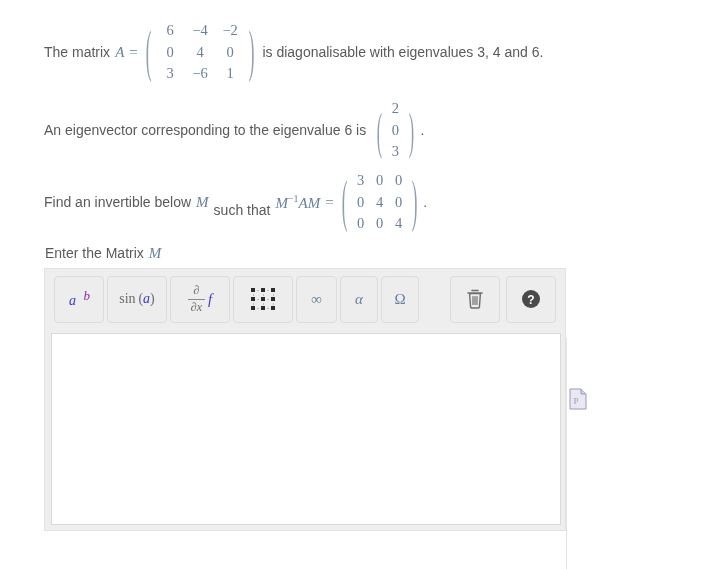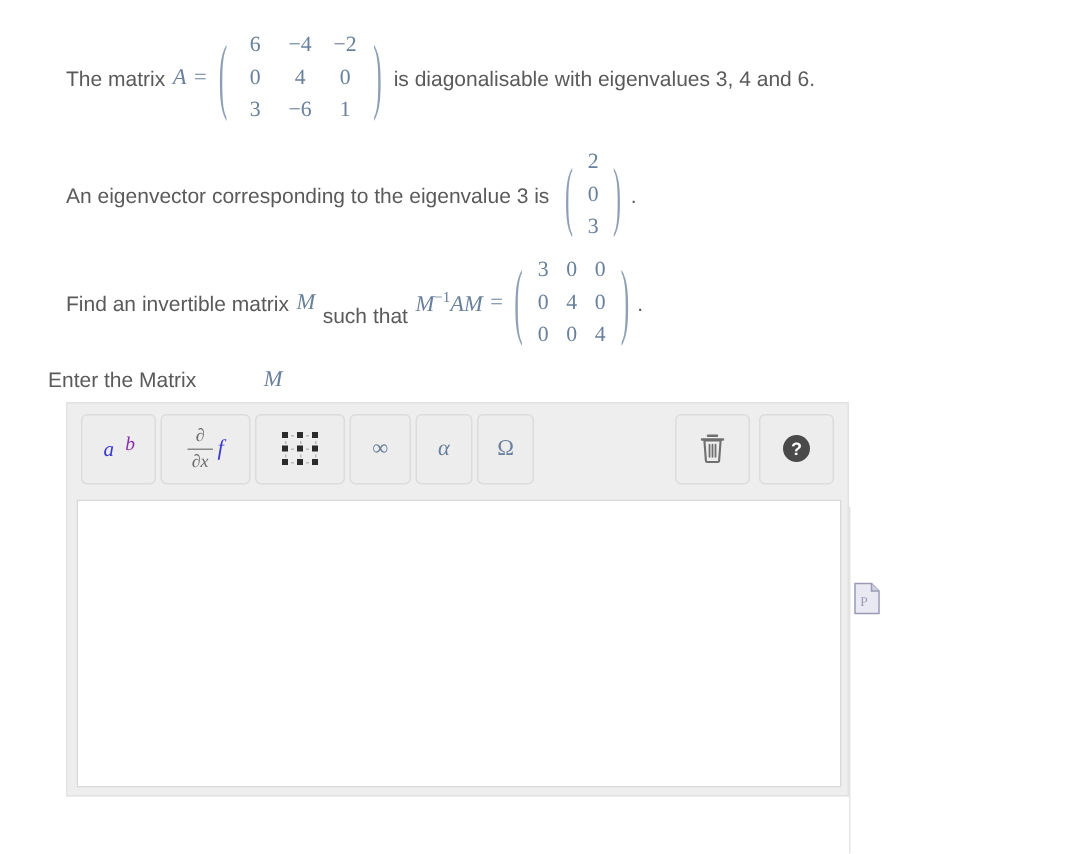--- a/index.html
+++ b/index.html
@@ -69,21 +69,21 @@
   
   .line {
     position: absolute;
     display: flex;
     align-items: center;
     white-space: nowrap;
   }
   #line-a { left: 44px; top: 20px; }
   #line-b { left: 44px; top: 98px; }
   #line-c { left: 44px; top: 170px; }
-  #line-d { left: 32px; top: 244px; gap: 40px; }
+  #line-d { left: 45px; top: 244px; }
 
   .lbl { margin-right: 5px; }
   .lbl-after { margin-left: 5px; }
 
   
   #editor-panel {
     position: absolute;
     left: 44px;
     top: 268px;
     width: 522px;
@@ -273,21 +273,21 @@
         <span class="mcell">1</span>
       </span>
     </span>
     <span class="paren right" style="font-size:34px;transform:scaleX(0.5) scaleY(1.65);">)</span>
   </span>
 
   <span class="prose lbl-after">is diagonalisable with eigenvalues 3, 4 and 6.</span>
 </div>
 
 <div class="line" id="line-b">
-  <span class="prose">An eigenvector corresponding to the eigenvalue 3 is</span>
+  <span class="prose">An eigenvector corresponding to the eigenvalue 6 is</span>
 
   <span class="matrix" style="margin-left:8px;">
     <span class="paren left" style="font-size:32px;transform:scaleX(0.5) scaleY(1.6);">(</span>
     <span class="mrows">
       <span class="mrow">
         <span class="mcell narrow">2</span>
       </span>
       <span class="mrow">
         <span class="mcell narrow">0</span>
       </span>
@@ -295,21 +295,21 @@
         <span class="mcell narrow">3</span>
       </span>
     </span>
     <span class="paren right" style="font-size:32px;transform:scaleX(0.5) scaleY(1.6);">)</span>
   </span>
 
   <span class="prose" style="margin-left:4px;">.</span>
 </div>
 
 <div class="line" id="line-c">
-  <span class="prose lbl">Find an invertible matrix</span>
+  <span class="prose lbl">Find an invertible below</span>
   <span class="mvar" style="font-size:15px;">M</span>
   <span class="prose lbl-after" style="margin-right:5px;margin-top:16px;">such that</span>
 
   <span class="mvar" style="font-size:15px;position:relative;">
     <span>M</span><sup style="font-size:10px;font-style:normal;">−1</sup><span>AM</span>
   </span>
 
   <span class="mathtext" style="font-size:15px;margin:0 5px;">=</span>
 
   <span class="matrix">
@@ -348,20 +348,23 @@
 
     <div class="tb-group">
 
       <div class="tb-btn" title="exponent">
         <span class="g-pow">
           <span class="base">a</span>
           <span class="exp">b</span>
         </span>
       </div>
 
+      <div class="tb-btn wide" title="sine">
+        <span class="g-sin"><span>sin (</span><i>a</i><span>)</span></span>
+      </div>
 
       <div class="tb-btn wide" title="derivative">
         <span class="g-deriv">
           <span class="g-frac">
             <span class="num">∂</span>
             <span class="bar"></span>
             <span class="den">∂x</span>
           </span>
           <span class="fsym">f</span>
         </span>

